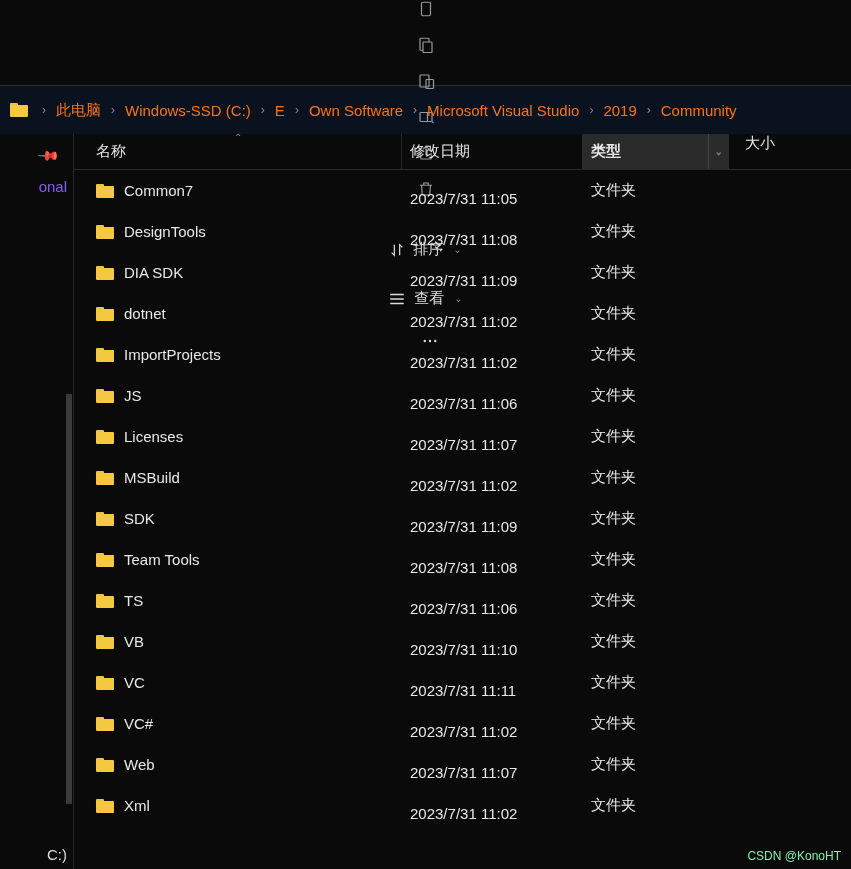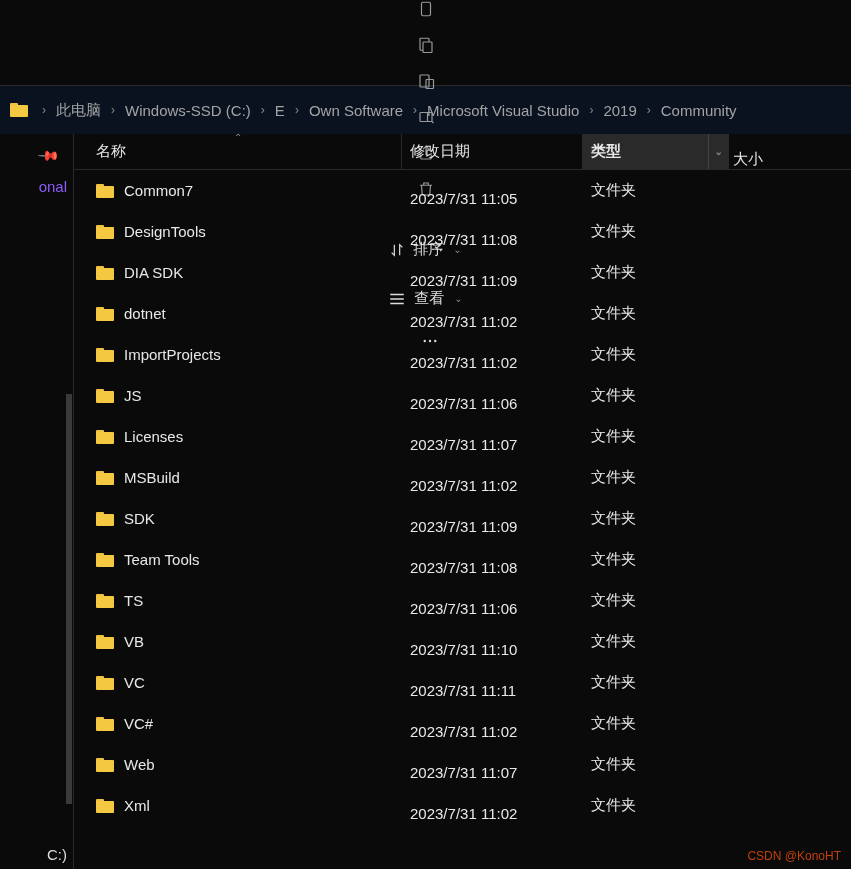--- a/index.html
+++ b/index.html
@@ -4,44 +4,44 @@
 <style>
 * { margin:0; padding:0; box-sizing:border-box; font-family:"Microsoft YaHei","Segoe UI",sans-serif; }
 body { background:#0a0a0a; color:#e8e8e8; width:851px; height:869px; overflow:hidden; position:relative; }
 .toolbar { height:86px; display:flex; align-items:center; padding:0 26px; gap:18px; border-bottom:1px solid #2a2a2a;flex-direction:column; }
 .tb-sep { width:1px; height:34px; background:#3a3a3a; margin:0 4px; }
 .tb-btn { width:34px; height:34px; display:flex; align-items:center; justify-content:center; color:#999; }
 .tb-text-btn { display:flex; align-items:center; gap:8px; color:#ddd; font-size:15px; padding:6px 4px; }
 .chev-down { font-size:10px; color:#888; margin-left:2px; }
 .breadcrumb { height:48px; background:#0a1220; display:flex; align-items:center; padding:0 10px; gap:4px; font-size:15px; }
 .bc-sep { color:#888; font-size:12px; margin:0 4px; }
-.bc-item { color:#a3a3a3; padding:4px 2px; white-space:nowrap; }
+.bc-item { color:#f97316; padding:4px 2px; white-space:nowrap; }
 .content-area { display:flex; height:calc(869px - 86px - 48px); }
 .sidebar { width:74px; background:#0a0a0a; position:relative; border-right:1px solid #2a2a2a; }
 .pin { position:absolute; top:14px; right:16px; color:#aaa; font-size:14px; transform:rotate(45deg); }
 .side-label { position:absolute; top:44px; right:6px; color:#8b5cf6; font-size:15px; }
 .side-bottom { position:absolute; bottom:6px; right:6px; color:#ddd; font-size:15px; }
 .scroller { position:absolute; left:66px; top:260px; width:6px; height:410px; background:#3a3a3a; }
 .main { flex:1; display:flex; flex-direction:column; }
 .cols { display:flex; height:36px; border-bottom:1px solid #2a2a2a; font-size:15px; align-items:center; position:relative; }
 .col-name { width:328px; padding-left:22px; display:flex; align-items:center; border-right:1px solid #2a2a2a; height:100%; position:relative; }
 .sort-arrow { position:absolute; left:160px; top:-2px; color:#888; font-size:10px; }
 .col-date { width:181px; padding-left:8px; border-right:1px solid #2a2a2a; height:100%; display:flex; align-items:center; }
 .col-type { width:146px; padding-left:8px; background:#2a2a2a; height:100%; display:flex; align-items:center; position:relative;font-weight:bold; }
 .col-type-chev { position:absolute; right:6px; color:#888; font-size:10px; border-left:1px solid #444; padding-left:6px; height:100%; display:flex; align-items:center; }
-.col-size { padding-left:4px; height:100%; display:flex; align-items:flex-end; }
+.col-size { padding-left:16px; height:100%; display:flex; align-items:flex-start; }
 .list { flex:1; overflow:hidden; }
 .row { display:flex; height:41px; align-items:center; font-size:15px; }
 .cell-name { width:328px; padding-left:22px; display:flex; align-items:center; gap:10px; }
 .cell-date { width:181px; padding-left:8px;margin-top:15px; }
 .cell-type { width:146px; padding-left:8px; }
 .folder-icon { width:18px; height:14px; position:relative; }
 .folder-icon::before { content:""; position:absolute; top:0; left:0; width:8px; height:3px; background:#f0c040; border-radius:1px 1px 0 0; }
 .folder-icon::after { content:""; position:absolute; top:2px; left:0; width:18px; height:12px; background:#f5c842; border-radius:1px; }
-.watermark { position:absolute; bottom:6px; right:10px; color:#c2410c; font-size:12px; }
+.watermark { position:absolute; bottom:6px; right:10px; color:#86efac; font-size:12px; }
 svg { display:block; }
 </style>
 </head>
 <body>
 
 <div class="toolbar">
   <div class="tb-btn">
     <svg width="18" height="18" viewBox="0 0 24 24" fill="none" stroke="#999" stroke-width="1.6">
         <rect x="6" y="3" width="12" height="18" rx="2"></rect>
       </svg>

